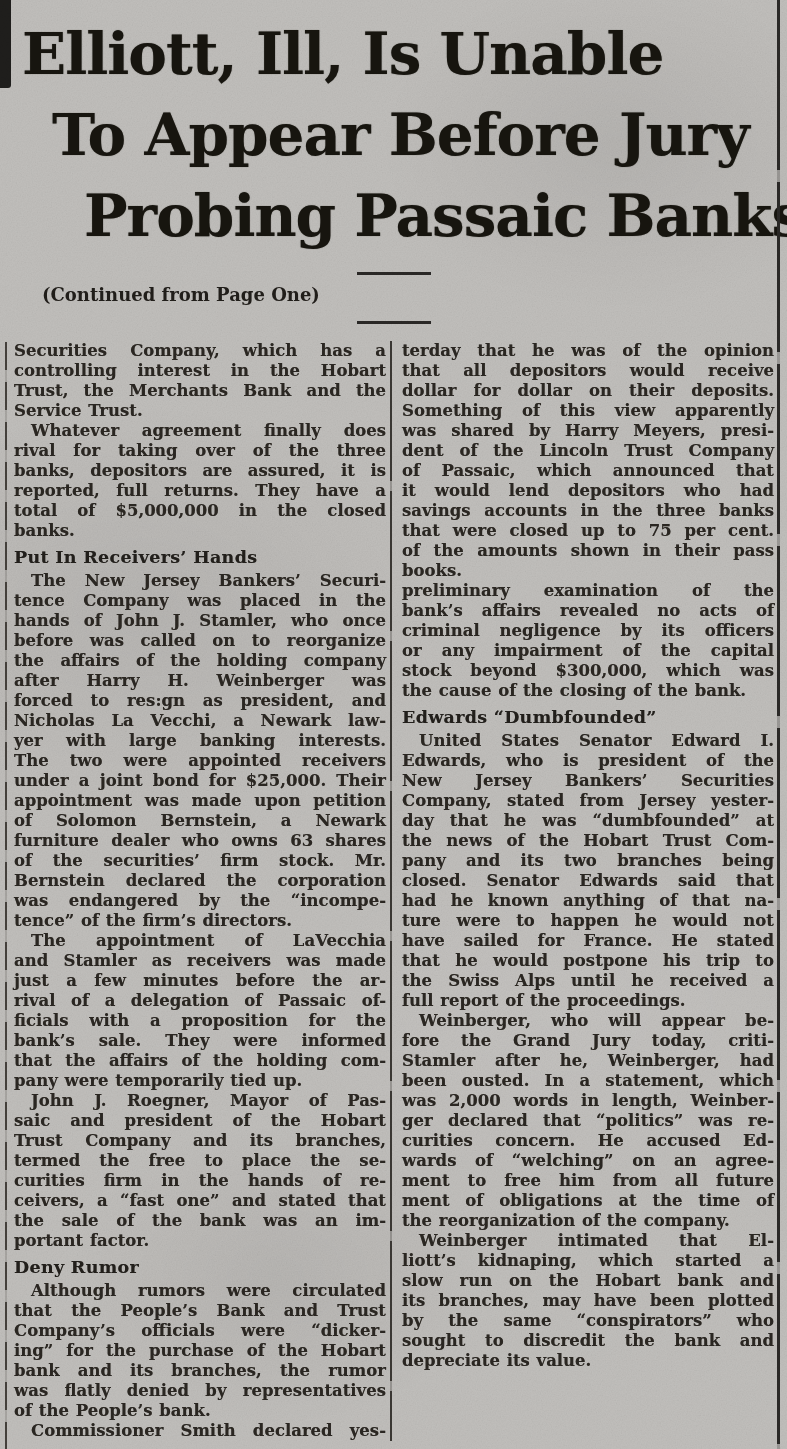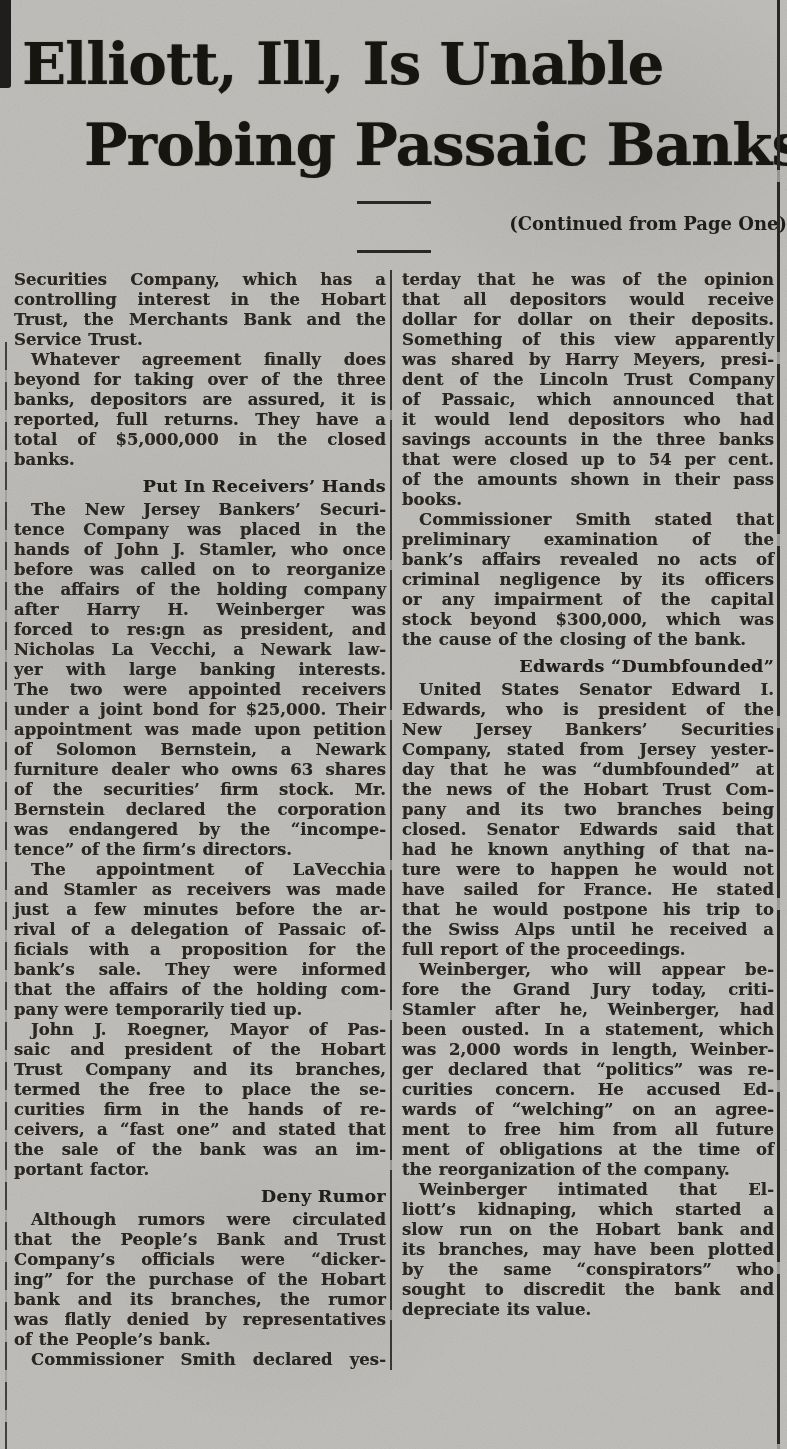--- a/index.html
+++ b/index.html
@@ -13,66 +13,67 @@
       #c1bfbc;
     font-family:"DejaVu Serif", serif;
     color:#26231f;
   }
   .grain{position:absolute;inset:0;mix-blend-mode:multiply;opacity:0.16;pointer-events:none;}
   .corner-mark{position:absolute;left:0;top:0;width:11px;height:88px;background:#1f1e1c;border-radius:0 0 3px 0;}
   .edge-rule-right{position:absolute;right:7px;top:0;bottom:0;width:3px;
     background:repeating-linear-gradient(180deg,#2b2927 0 170px, rgba(43,41,39,0.25) 170px 182px);}
   .edge-rule-left{position:absolute;left:5px;top:342px;bottom:0;width:2px;
     background:repeating-linear-gradient(180deg,#45413c 0 28px, rgba(69,65,60,0.2) 28px 40px);}
-  .masthead{padding-top:24px;}
+  .masthead{padding-top:14px;}
   .hl{font-weight:700;font-size:58px;line-height:81px;letter-spacing:-1px;white-space:nowrap;
       color:#17150f;text-shadow:0 0 1px rgba(23,21,15,0.55);}
   .hl1{margin-left:22px;}
   .hl2{margin-left:52px;}
   .hl3{margin-left:84px;}
   .rule{width:74px;height:3px;background:#2a2826;margin:15px auto 0;}
   .rule2{margin-top:15px;}
-  .continued{margin-top:9px;text-align:right;font-weight:700;font-size:18px;line-height:22px;color:#211e1a;padding-left:42px;}
+  .continued{margin-top:9px;text-align:left;font-weight:700;font-size:18px;line-height:22px;color:#211e1a;padding-left:42px;}
   .cols{display:flex;margin-top:17px;padding:0 0 0 14px;}
   .col{width:372px;}
   .col-divider{width:2px;align-self:stretch;margin:0 10px 0 4px;
     background:repeating-linear-gradient(180deg,#3b3834 0 140px, rgba(59,56,52,0.3) 140px 150px);}
   .line{font-size:16.5px;line-height:20px;font-weight:700;color:#2b2722;
         text-align:left;word-spacing:1px;text-shadow:0 0 0.5px rgba(43,39,34,0.5);}
   .line.just{text-align:justify;text-align-last:justify;}
   .line.indent{text-indent:17px;}
-  .subhead{text-align:right;font-weight:700;font-size:17.5px;line-height:20px;
+  .subhead{text-align:left;font-weight:700;font-size:17.5px;line-height:20px;
            margin:6px 0 4px;color:#221f1b;letter-spacing:0.3px;text-shadow:0 0 0.5px rgba(34,31,27,0.5);}
 </style>
 </head>
 <body>
 
 <div class="page">
 
   <div class="corner-mark"></div>
   <div class="edge-rule-right"></div>
   <div class="edge-rule-left"></div>
 
   <div class="masthead">
     <div class="hl hl1">Elliott, Ill, Is Unable</div>
+    <div class="hl hl2">To Appear Before Jury</div>
     <div class="hl hl3">Probing Passaic Banks</div>
   </div>
 
   <div class="rule"></div>
   <div class="continued">(Continued from Page One)</div>
   <div class="rule rule2"></div>
 
   <div class="cols">
     <div class="col">
         <div class="line just">Securities Company, which has a</div>
         <div class="line just">controlling interest in the Hobart</div>
         <div class="line just">Trust, the Merchants Bank and the</div>
         <div class="line">Service Trust.</div>
         <div class="line just indent">Whatever agreement finally does</div>
-        <div class="line just">beyond for taking over of the three</div>
+        <div class="line just">rival for taking over of the three</div>
         <div class="line just">banks, depositors are assured, it is</div>
         <div class="line just">reported, full returns. They have a</div>
         <div class="line just">total of $5,000,000 in the closed</div>
         <div class="line">banks.</div>
         <div class="subhead">Put In Receivers’ Hands</div>
         <div class="line just indent">The New Jersey Bankers’ Securi-</div>
         <div class="line just">tence Company was placed in the</div>
         <div class="line just">hands of John J. Stamler, who once</div>
         <div class="line just">before was called on to reorganize</div>
         <div class="line just">the affairs of the holding company</div>
@@ -119,24 +120,23 @@
     <div class="col">
         <div class="line just">terday that he was of the opinion</div>
         <div class="line just">that all depositors would receive</div>
         <div class="line just">dollar for dollar on their deposits.</div>
         <div class="line just">Something of this view apparently</div>
         <div class="line just">was shared by Harry Meyers, presi-</div>
         <div class="line just">dent of the Lincoln Trust Company</div>
         <div class="line just">of Passaic, which announced that</div>
         <div class="line just">it would lend depositors who had</div>
         <div class="line just">savings accounts in the three banks</div>
-        <div class="line just">that were closed up to 54 per cent.</div>
+        <div class="line just">that were closed up to 75 per cent.</div>
         <div class="line just">of the amounts shown in their pass</div>
         <div class="line">books.</div>
-        <div class="line just indent">Commissioner Smith stated that</div>
         <div class="line just">preliminary examination of the</div>
         <div class="line just">bank’s affairs revealed no acts of</div>
         <div class="line just">criminal negligence by its officers</div>
         <div class="line just">or any impairment of the capital</div>
         <div class="line just">stock beyond $300,000, which was</div>
         <div class="line">the cause of the closing of the bank.</div>
         <div class="subhead">Edwards “Dumbfounded”</div>
         <div class="line just indent">United States Senator Edward I.</div>
         <div class="line just">Edwards, who is president of the</div>
         <div class="line just">New Jersey Bankers’ Securities</div>

